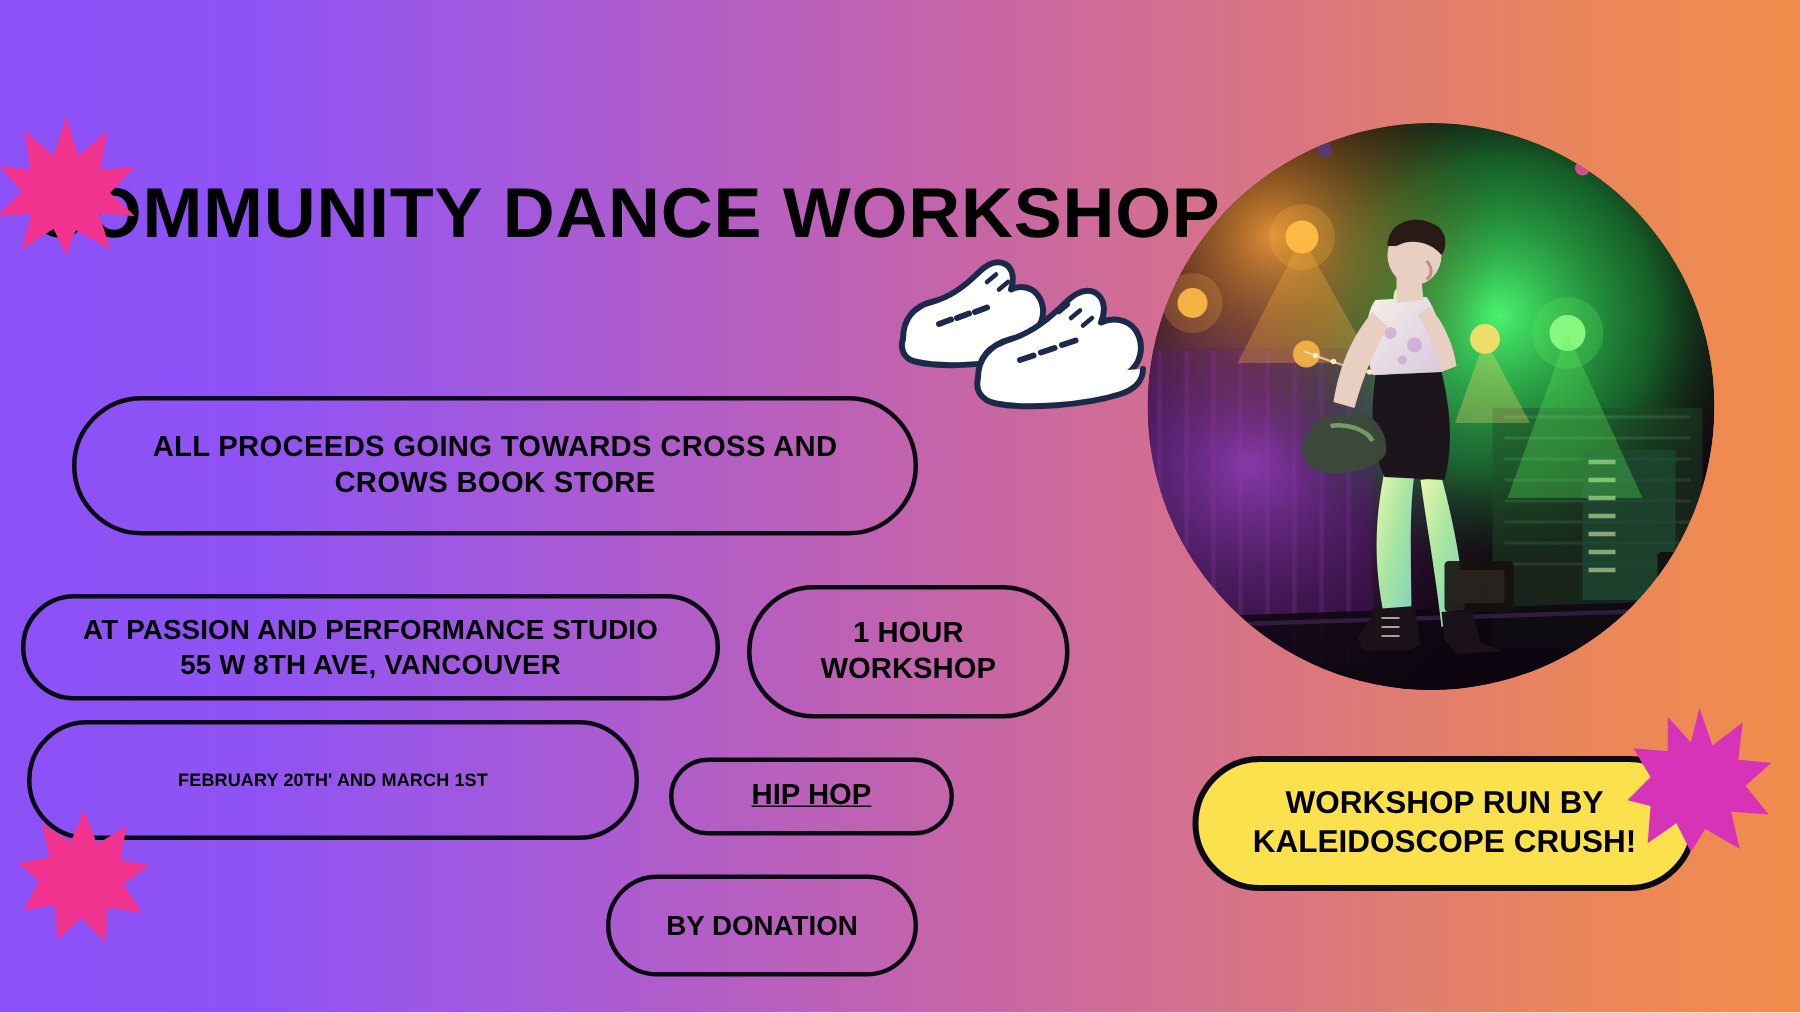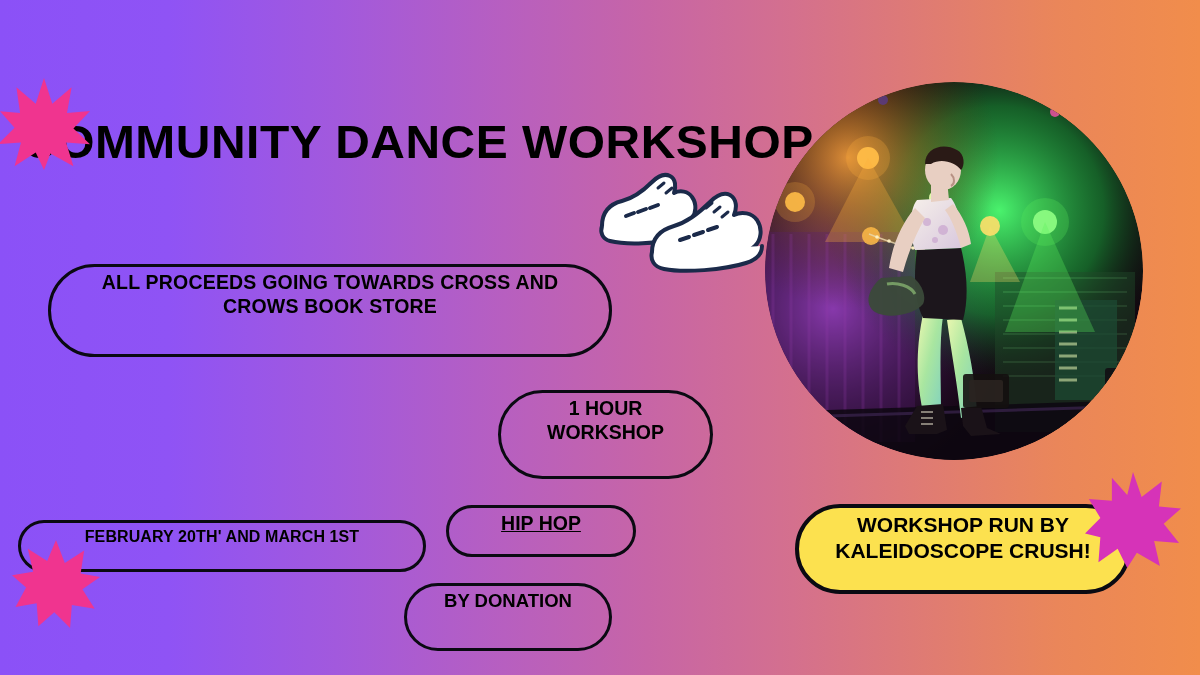--- a/index.html
+++ b/index.html
@@ -44,21 +44,21 @@
     line-height:1;
   }
 
   
   .pill{
     position:absolute;
     box-sizing:border-box;
     border:3.5px solid #0a0a12;
     border-radius:999px;
     display:flex;
-    align-items:flex-start;
+    align-items:center;
     justify-content:center;
     text-align:center;
     color:#000;
     font-weight:bold;
     line-height:1.22;
     padding:4px 14px;
   }
   .pill span{display:block;}
 
   #pill-proceeds{
@@ -67,22 +67,22 @@
   }
   #pill-studio{
     left:14px; top:396px; width:466px; height:71px;
     font-size:18.5px; letter-spacing:.1px;
   }
   #pill-duration{
     left:498px; top:390px; width:215px; height:89px;
     font-size:19.5px;
   }
   #pill-dates{
-    left:18px; top:520px; width:408px; height:52px;
-    font-size:16px; letter-spacing:.1px;
+    left:18px; top:480px; width:408px; height:80px;
+    font-size:12px; letter-spacing:.1px;
   }
   #pill-style{
     left:446px; top:505px; width:190px; height:52px;
     font-size:19.5px;
     text-decoration:underline;
   }
   #pill-price{
     left:404px; top:583px; width:208px; height:68px;
     font-size:18.5px;
   }
@@ -285,20 +285,26 @@
     </svg>
   </div>
 
   <div class="pill" id="pill-proceeds">
     <div>
       <span>ALL PROCEEDS GOING TOWARDS CROSS AND</span>
       <span>CROWS BOOK STORE</span>
     </div>
   </div>
 
+  <div class="pill" id="pill-studio">
+    <div>
+      <span>AT PASSION AND PERFORMANCE STUDIO</span>
+      <span>55 W 8TH AVE, VANCOUVER</span>
+    </div>
+  </div>
 
   <div class="pill" id="pill-duration">
     <div>
       <span>1 HOUR</span>
       <span>WORKSHOP</span>
     </div>
   </div>
 
   <div class="pill" id="pill-dates">
     <span>FEBRUARY 20TH' AND MARCH 1ST</span>

